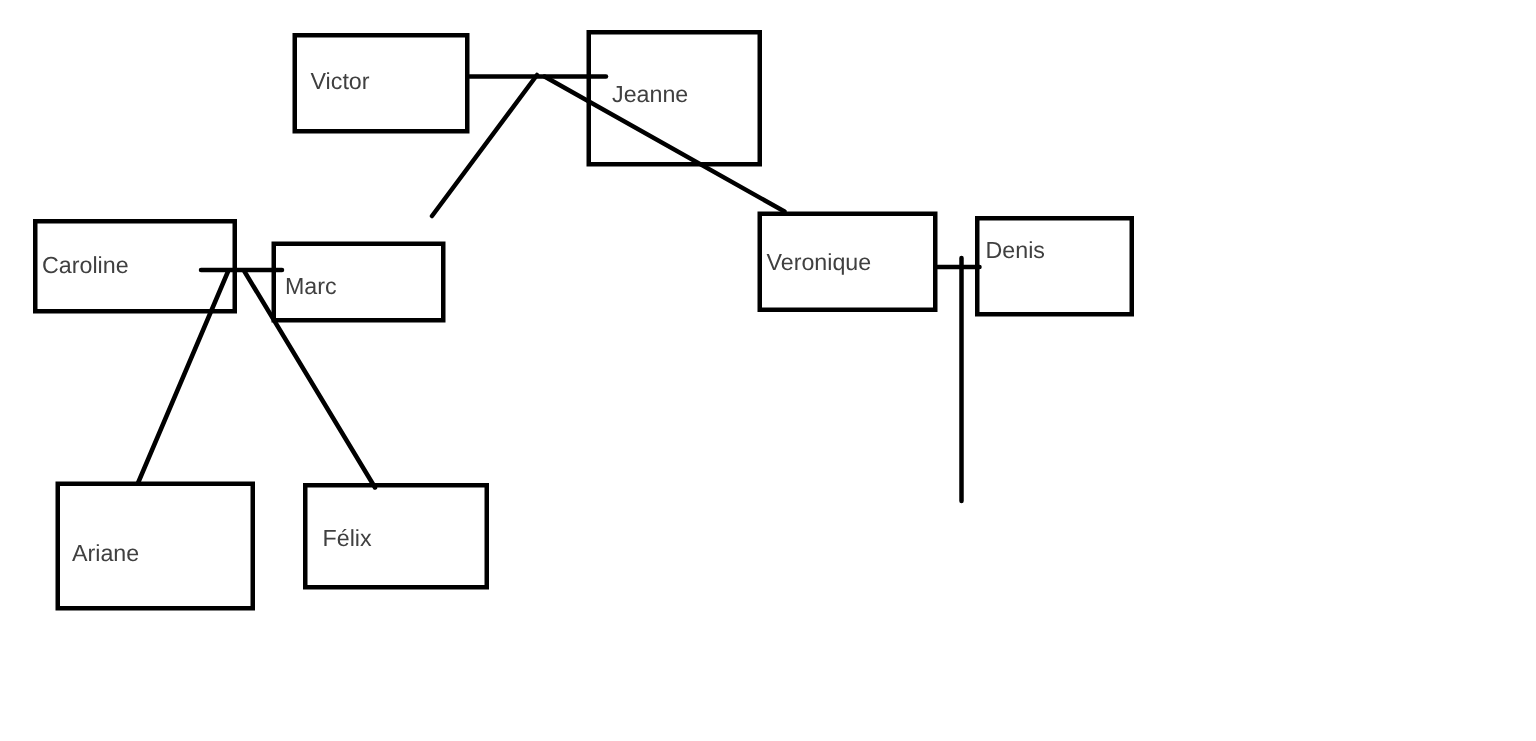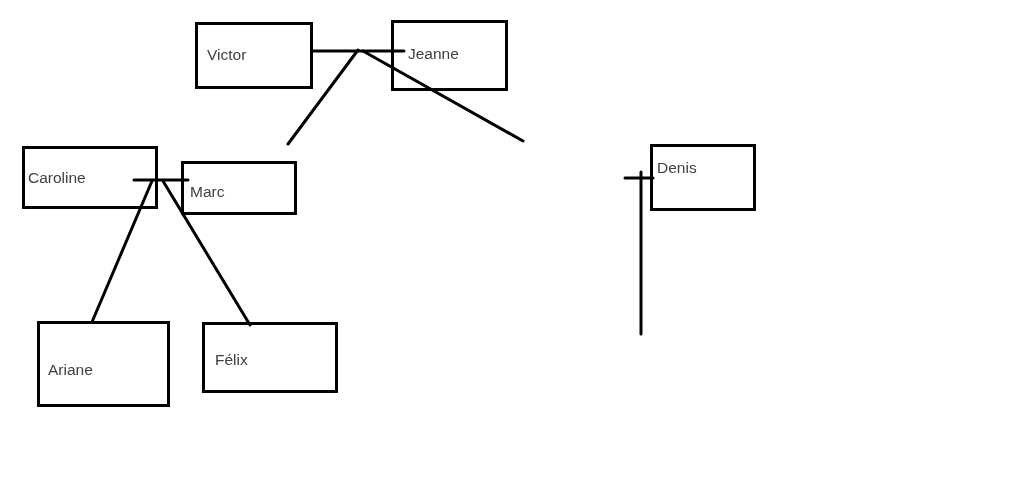--- a/index.html
+++ b/index.html
@@ -47,42 +47,45 @@
 </style>
 </head>
 <body>
 
 <div class="canvas">
 
   <div class="node" style="left:195px; top:22px; width:118px; height:67px;">
     <span class="label" style="margin-left:9px; margin-top:-2px;">Victor</span>
   </div>
 
-  <div class="node" style="left:391px; top:20px; width:117px; height:71px;">
+  <div class="node" style="left:391px; top:20px; width:117px; height:91px;">
     <span class="label" style="margin-left:14px; margin-top:-4px;">Jeanne</span>
   </div>
 
   <div class="node" style="left:22px; top:146px; width:136px; height:63px;">
     <span class="label" style="margin-left:3px;">Caroline</span>
   </div>
 
   <div class="node" style="left:181px; top:161px; width:116px; height:54px;">
     <span class="label" style="margin-left:6px; margin-top:8px;">Marc</span>
   </div>
 
+  <div class="node" style="left:505px; top:141px; width:120px; height:67px;">
+    <span class="label" style="margin-left:3px; margin-top:3px;">Veronique</span>
+  </div>
 
   <div class="node" style="left:650px; top:144px; width:106px; height:67px;">
     <span class="label" style="margin-left:4px; margin-top:-19px;">Denis</span>
   </div>
 
   <div class="node" style="left:37px; top:321px; width:133px; height:86px;">
     <span class="label" style="margin-left:8px; margin-top:12px;">Ariane</span>
   </div>
 
-  <div class="node" style="left:202px; top:322px; width:136px; height:71px;">
+  <div class="node" style="left:202px; top:322px; width:124px; height:71px;">
     <span class="label" style="margin-left:10px; margin-top:5px;">Félix</span>
   </div>
 
 
   <svg class="wires" viewBox="0 0 1024 494" xmlns="http://www.w3.org/2000/svg">
     <line x1="313" y1="51" x2="404" y2="51"></line>
     <line x1="358" y1="50" x2="288" y2="144"></line>
     <line x1="363" y1="51" x2="523" y2="141"></line>
     <line x1="134" y1="180" x2="188" y2="180"></line>
     <line x1="152" y1="181" x2="92" y2="322"></line>

